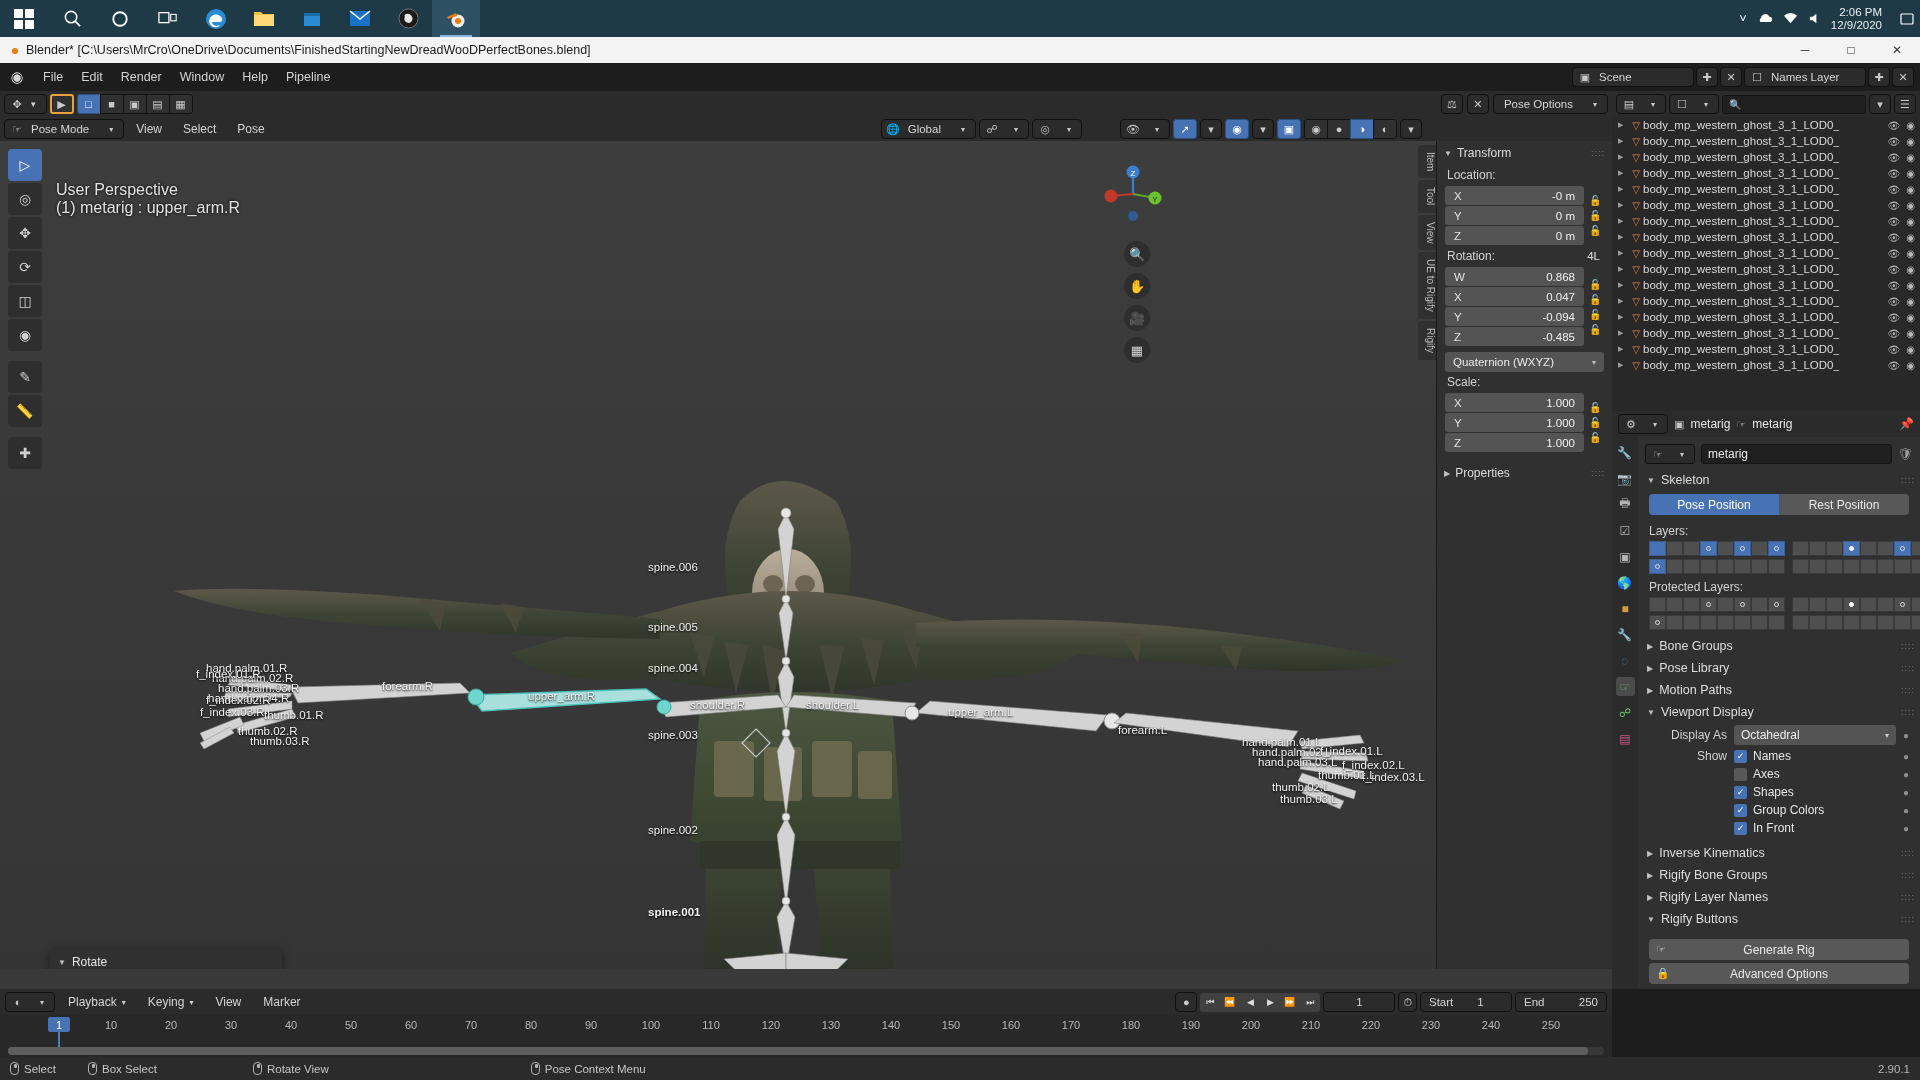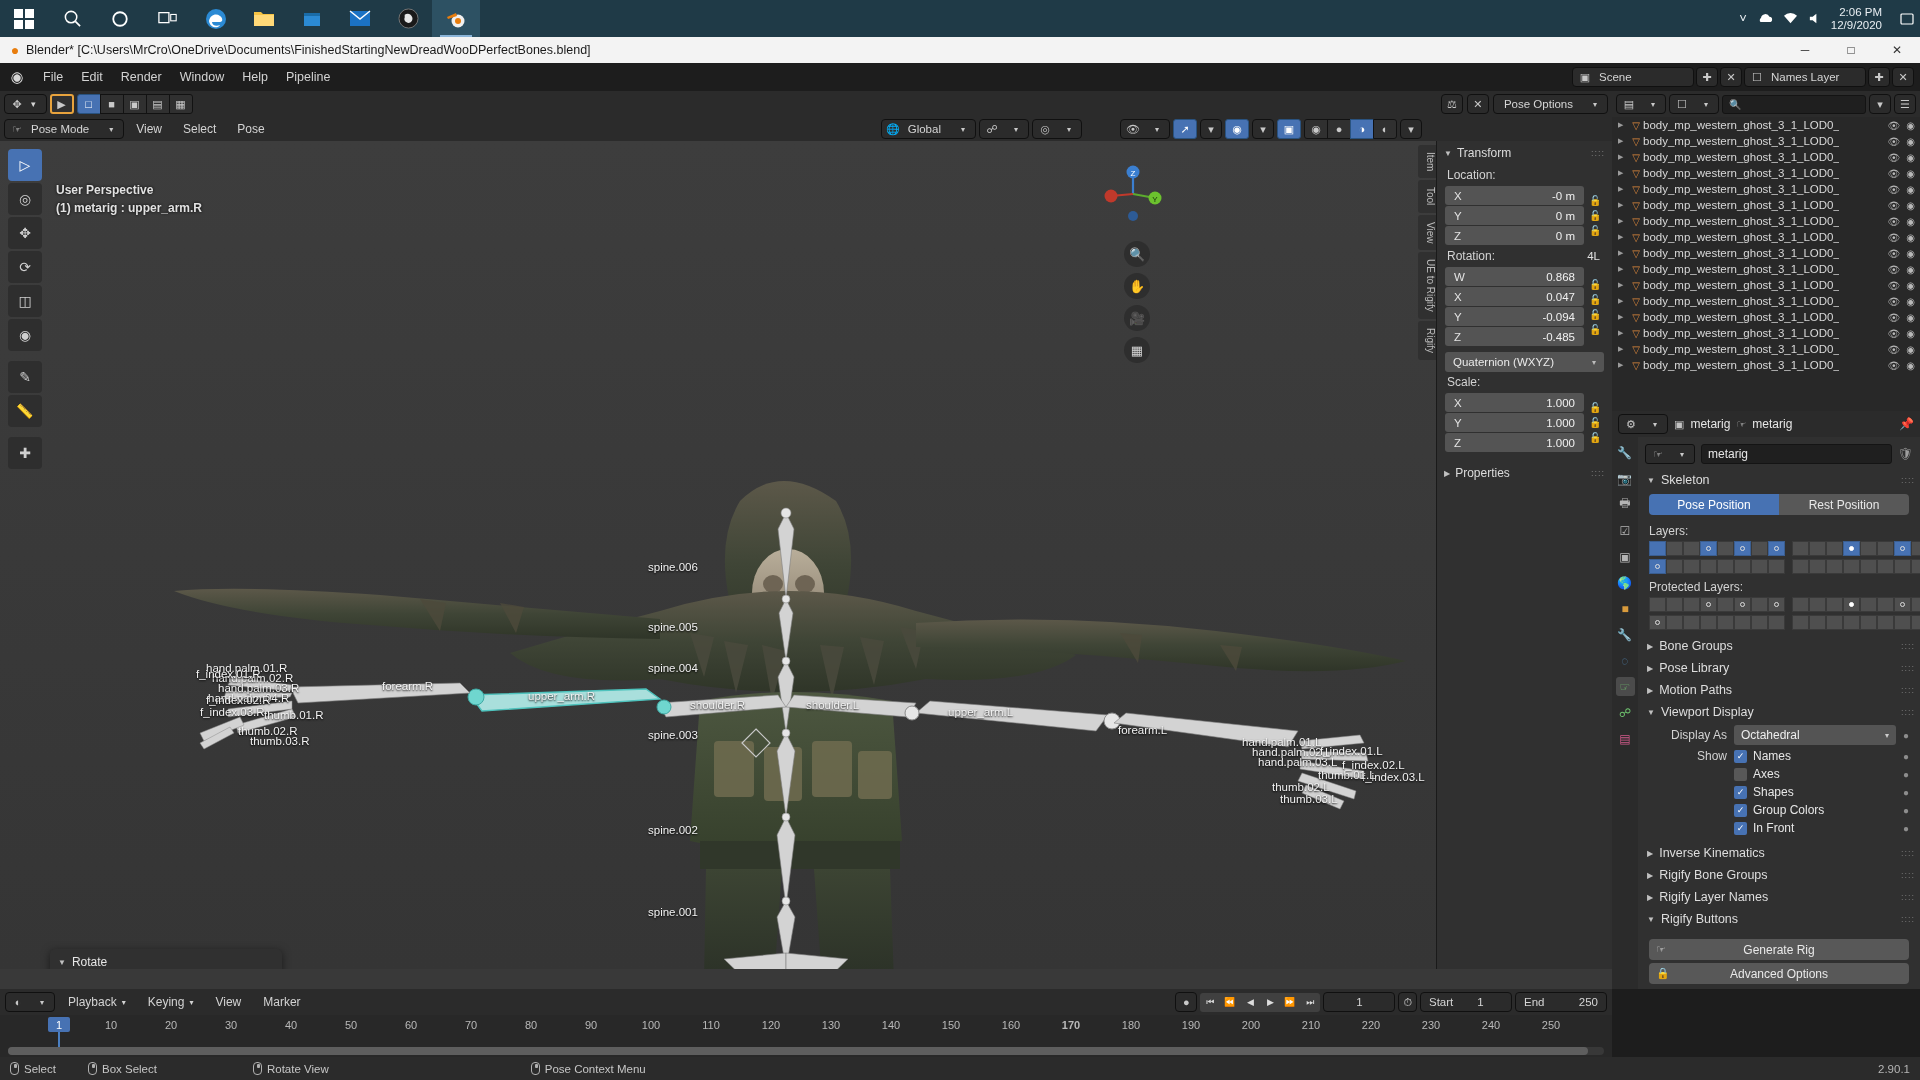--- a/index.html
+++ b/index.html
@@ -68,22 +68,22 @@
               background:#3b3b3b; }
 
   
   #toolcol { position:absolute; left:8px; top:8px; width:34px;
              display:flex; flex-direction:column; gap:2px; z-index:20; }
   .tbtn { width:34px; height:32px; background:#2e2e2e; border-radius:4px;
           display:flex; align-items:center; justify-content:center; color:#d0d0d0; font-size:14px; }
   .tbtn.on { background:#4772b3; color:#fff; }
 
   
-  #vptext { position:absolute; left:56px; top:40px; font-size:12px; color:#e2e2e2;
-            line-height:18px; z-index:15; text-shadow:0 0 3px #000;font-weight:bold; }
+  #vptext { position:absolute; left:56px; top:40px; font-size:16px; color:#e2e2e2;
+            line-height:18px; z-index:15; text-shadow:0 0 3px #000; }
 
   
   #navgizmo { position:absolute; right:448px; top:22px; width:62px; height:62px; z-index:18; }
   #navicons { position:absolute; right:462px; top:100px; display:flex; flex-direction:column;
               gap:6px; z-index:18; }
   .navi { width:26px; height:26px; border-radius:50%; background:#2e2e2e;
           display:flex; align-items:center; justify-content:center; color:#d6d6d6; font-size:13px; }
 
   
   #figure { position:absolute; left:0; top:0; width:1612px; height:828px; }
@@ -522,21 +522,21 @@
 
         <path d="M756 588 l14 14 -14 14 -14 -14z" fill="none" stroke="#c8c8c8" stroke-width="1.2"></path>
       </svg>
 
       <div>
         <div class="bonelbl" style="left:648px;top:420px;">spine.006</div>
         <div class="bonelbl" style="left:648px;top:480px;">spine.005</div>
         <div class="bonelbl" style="left:648px;top:521px;">spine.004</div>
         <div class="bonelbl" style="left:648px;top:588px;">spine.003</div>
         <div class="bonelbl" style="left:648px;top:683px;">spine.002</div>
-        <div class="bonelbl" style="left:648px;top:765px;">spine.001</div>
+        <div class="bonelbl" style="left:648px;top:765px;font-weight:bold;">spine.001</div>
 
         <div class="bonelbl" style="left:690px;top:558px;">shoulder.R</div>
         <div class="bonelbl" style="left:806px;top:558px;">shoulder.L</div>
         <div class="bonelbl" style="left:528px;top:549px;">upper_arm.R</div>
         <div class="bonelbl" style="left:948px;top:565px;">upper_arm.L</div>
         <div class="bonelbl" style="left:382px;top:539px;">forearm.R</div>
         <div class="bonelbl" style="left:1118px;top:583px;">forearm.L</div>
 
         <div class="bonelbl" style="left:206px;top:521px;">hand.palm.01.R</div>
         <div class="bonelbl" style="left:212px;top:531px;">hand.palm.02.R</div>
@@ -1175,21 +1175,21 @@
     <div class="tick" style="left:471px;">70</div>
     <div class="tick" style="left:531px;">80</div>
     <div class="tick" style="left:591px;">90</div>
     <div class="tick" style="left:651px;">100</div>
     <div class="tick" style="left:711px;">110</div>
     <div class="tick" style="left:771px;">120</div>
     <div class="tick" style="left:831px;">130</div>
     <div class="tick" style="left:891px;">140</div>
     <div class="tick" style="left:951px;">150</div>
     <div class="tick" style="left:1011px;">160</div>
-    <div class="tick" style="left:1071px;font-weight:bold;">170</div>
+    <div class="tick" style="left:1071px;">170</div>
     <div class="tick" style="left:1131px;">180</div>
     <div class="tick" style="left:1191px;">190</div>
     <div class="tick" style="left:1251px;">200</div>
     <div class="tick" style="left:1311px;">210</div>
     <div class="tick" style="left:1371px;">220</div>
     <div class="tick" style="left:1431px;">230</div>
     <div class="tick" style="left:1491px;">240</div>
     <div class="tick" style="left:1551px;">250</div>
     <div id="tlscroll">
         <div class="th"></div>

